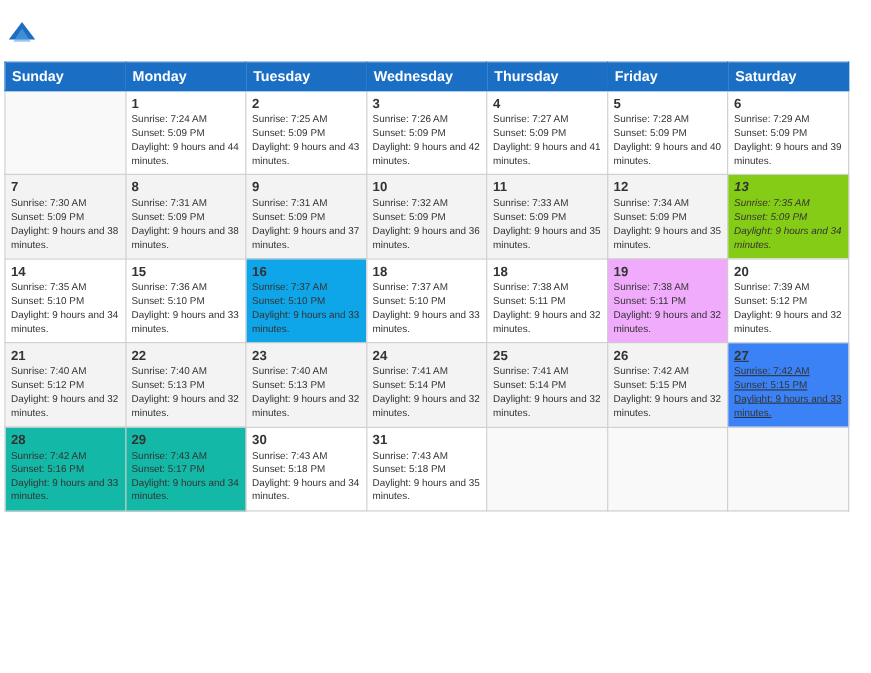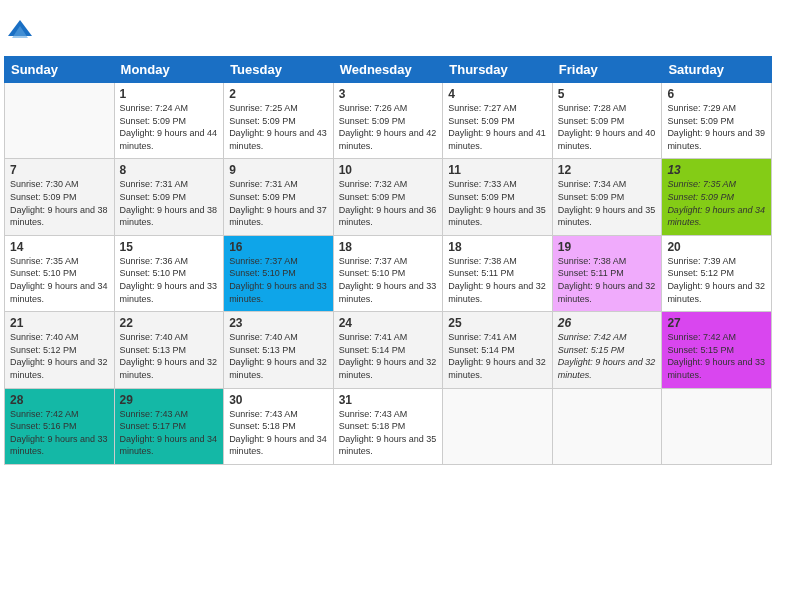--- a/index.html
+++ b/index.html
@@ -236,25 +236,25 @@
             <div class="day-info">Sunrise: 7:40 AM<br>Sunset: 5:13 PM<br>Daylight: 9 hours and 32 minutes.</div>
           </td>
           <td style="background: rgb(243, 243, 243);">
             <span class="day-number">24</span>
             <div class="day-info">Sunrise: 7:41 AM<br>Sunset: 5:14 PM<br>Daylight: 9 hours and 32 minutes.</div>
           </td>
           <td style="background: rgb(243, 243, 243);">
             <span class="day-number">25</span>
             <div class="day-info">Sunrise: 7:41 AM<br>Sunset: 5:14 PM<br>Daylight: 9 hours and 32 minutes.</div>
           </td>
-          <td style="background: rgb(243, 243, 243); font-style: italic;">
+          <td style="background: rgb(243, 243, 243);">
             <span class="day-number">26</span>
             <div class="day-info">Sunrise: 7:42 AM<br>Sunset: 5:15 PM<br>Daylight: 9 hours and 32 minutes.</div>
           </td>
-          <td style="background: #d946ef;">
+          <td style="background: #3b82f6; text-decoration: underline;">
             <span class="day-number">27</span>
             <div class="day-info">Sunrise: 7:42 AM<br>Sunset: 5:15 PM<br>Daylight: 9 hours and 33 minutes.</div>
           </td>
         </tr>
         <tr>
           <td style="background: #14b8a6; margin-top: 36px;">
             <span class="day-number">28</span>
             <div class="day-info">Sunrise: 7:42 AM<br>Sunset: 5:16 PM<br>Daylight: 9 hours and 33 minutes.</div>
           </td>
           <td style="background: #14b8a6;">

